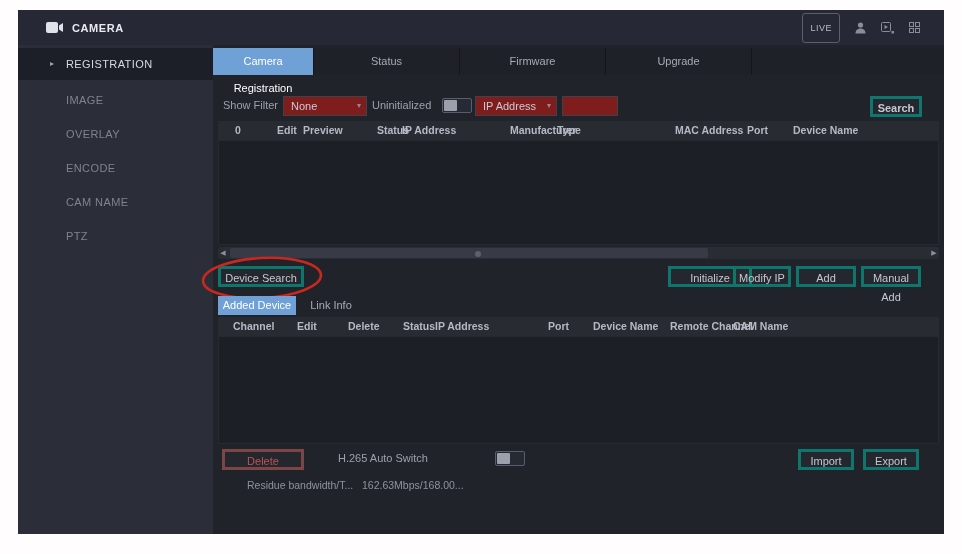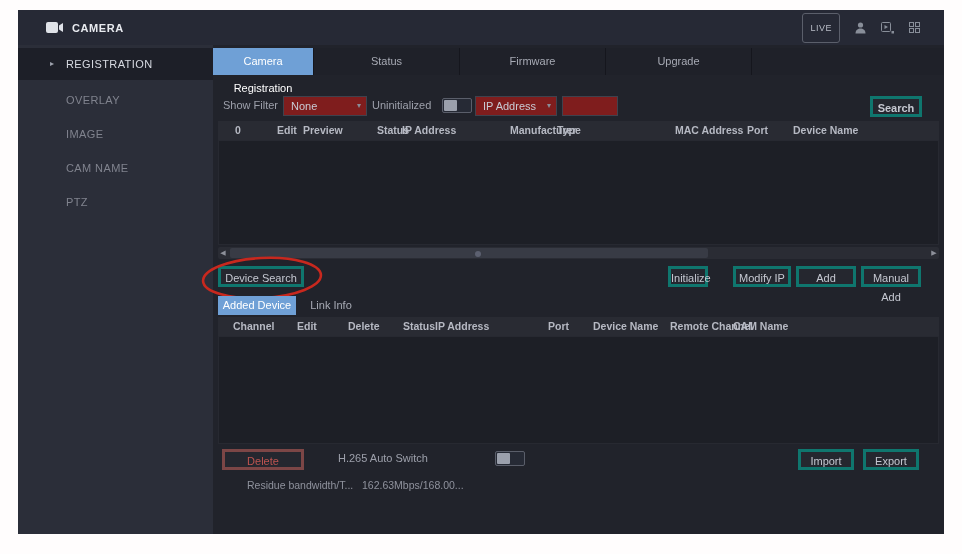--- a/index.html
+++ b/index.html
@@ -104,22 +104,23 @@
     </div>
   </div>
 
   <div class="body">
 
     <div class="sidebar">
       <div class="side-item active">
         <span class="bullet">▸</span>
         <span>REGISTRATION</span>
       </div>
+      <div class="side-item"><span>IMAGE</span></div>
       <div class="side-item"><span>OVERLAY</span></div>
-      <div class="side-item"><span>IMAGE</span></div>
+      <div class="side-item"><span>ENCODE</span></div>
       <div class="side-item"><span>CAM NAME</span></div>
       <div class="side-item"><span>PTZ</span></div>
     </div>
 
     <div class="main">
 
       <div class="tabstrip">
         <div class="tab t0 active">Camera Registration</div>
         <div class="tab t1">Status</div>
         <div class="tab t2">Firmware</div>
@@ -161,21 +162,21 @@
         <div class="hs-thumb">
             <div class="hs-dot"></div>
           </div>
         <span class="hs-arrow right">▶</span>
       </div>
 
       <div class="btn" style="left:5px;top:221px;width:86px;">Device Search</div>
       <svg class="annot" style="left:-14px;top:209px;" width="126" height="48">
         <ellipse cx="63" cy="24" rx="59" ry="20" fill="none" stroke="#c8281e" stroke-width="2.6" transform="rotate(-3 63 24)"></ellipse>
       </svg>
-      <div class="btn" style="left:455px;top:221px;width:40px;">Initialize</div>
+      <div class="btn" style="left:455px;top:221px;width:84px;">Initialize</div>
       <div class="btn" style="left:520px;top:221px;width:58px;">Modify IP</div>
       <div class="btn" style="left:583px;top:221px;width:60px;">Add</div>
       <div class="btn" style="left:648px;top:221px;width:60px;">Manual Add</div>
 
       <div class="minitab active" style="left:5px;top:251px;width:78px;">Added Device</div>
       <div class="minitab plain" style="left:88px;top:251px;width:60px;">Link Info</div>
 
       <div class="thead" style="top:272px;">
         <span class="t2c0">Channel</span>
         <span class="t2c1">Edit</span>

